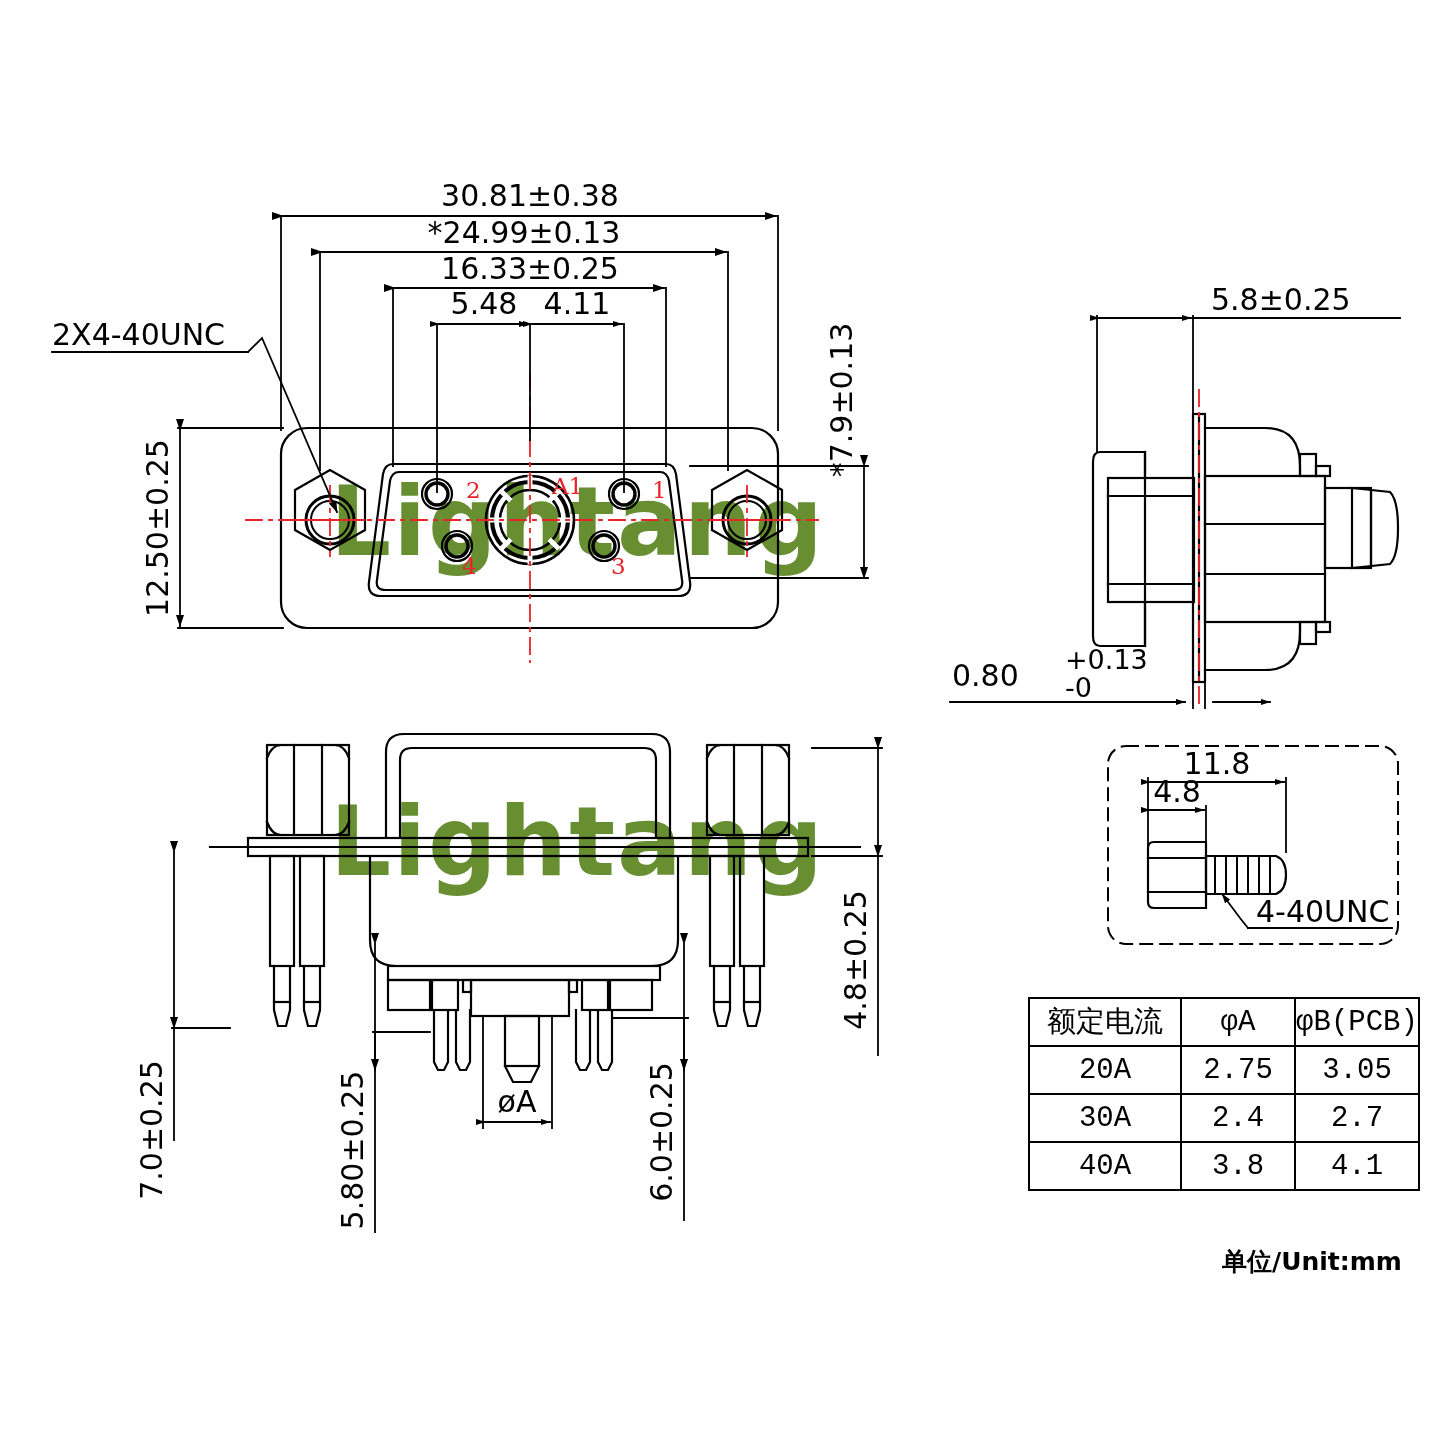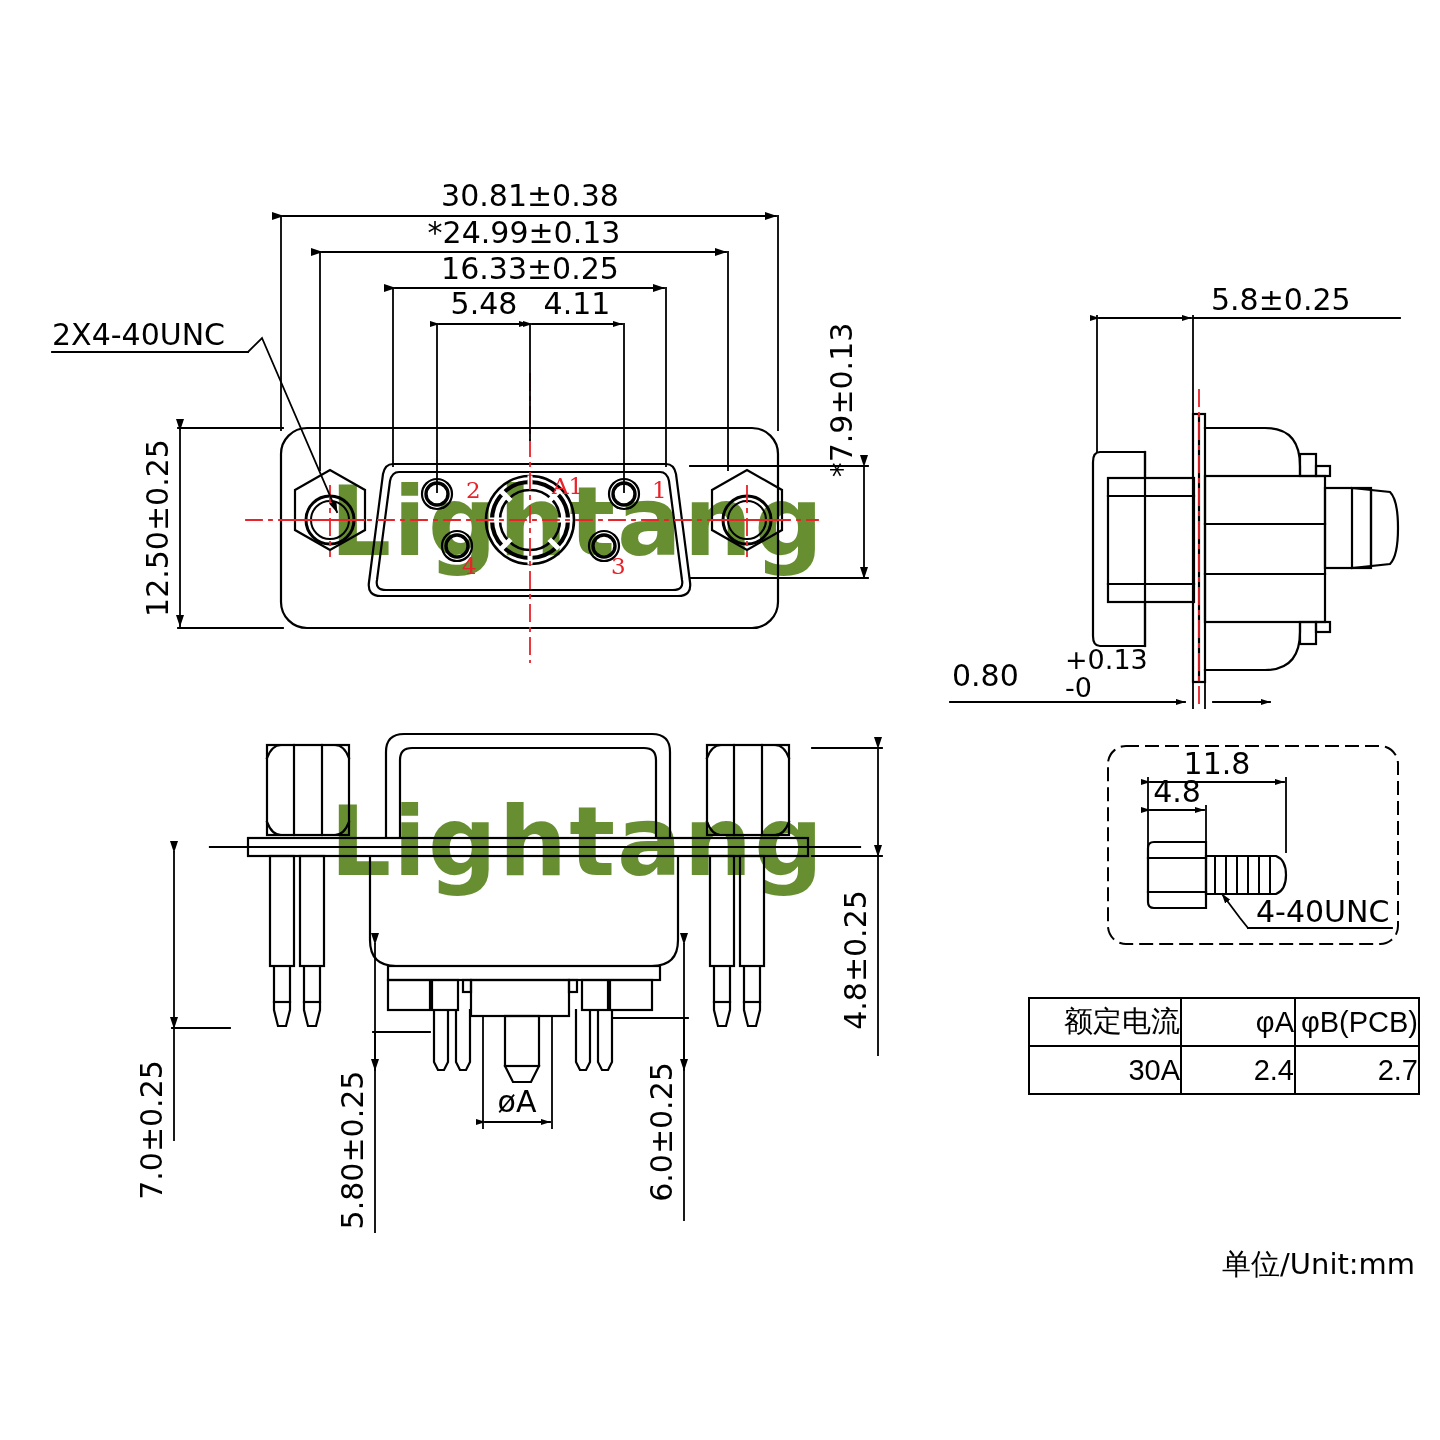--- a/index.html
+++ b/index.html
@@ -8,27 +8,27 @@
   #stage{position:absolute;left:0;top:0;width:1440px;height:1440px;}
   svg{position:absolute;left:0;top:0;}
   .dimtext{font-family:"DejaVu Sans","Liberation Sans",sans-serif;font-size:30px;fill:#000;}
   .dimtext-sm{font-family:"DejaVu Sans","Liberation Sans",sans-serif;font-size:27px;fill:#000;}
   .redtext{font-family:"DejaVu Serif","Liberation Serif",serif;font-size:23px;fill:#e8232a;}
   .wm{position:absolute;font-family:"DejaVu Sans","Liberation Sans",sans-serif;
       font-weight:bold;color:#4d7c0f;opacity:.85;letter-spacing:2px;
       user-select:none;pointer-events:none;}
   
   #spec-table{position:absolute;left:1028px;top:997px;border-collapse:collapse;}
-  #spec-table td,#spec-table th{border:2px solid #000;font-size:29px;text-align:right;
-      font-family:Liberation Sans, sans-serif;font-weight:normal;
+  #spec-table td,#spec-table th{border:2px solid #000;font-size:29px;text-align:center;
+      font-family:Liberation Mono, monospace;font-weight:normal;
       padding:3px 0;height:40px;}
   #spec-table th:first-child,#spec-table td:first-child{width:150px;}
   #spec-table th:nth-child(2),#spec-table td:nth-child(2){width:112px;border-radius:18px;}
   #spec-table th:nth-child(3),#spec-table td:nth-child(3){width:122px;}
-  #unit-note{position:absolute;left:1222px;top:1245px;font-size:29px;white-space:nowrap;}
+  #unit-note{position:absolute;left:1222px;top:1245px;font-size:25px;white-space:nowrap;font-weight:bold;}
 </style>
 </head>
 <body>
 
 <div id="stage">
 
   <div class="wm" style="left:330px;top:466px;font-size:96px;">Lightang</div>
   <div class="wm" style="left:330px;top:786px;font-size:96px;">Lightang</div>
 
   <svg width="1440" height="1440" viewBox="0 0 1440 1440">
@@ -339,22 +339,32 @@
   <table id="spec-table">
     <thead>
       <tr>
         <th>额定电流</th>
         <th>φA</th>
         <th>φB(PCB)</th>
       </tr>
     </thead>
     <tbody>
       <tr>
+        <td>20A</td>
+        <td>2.75</td>
+        <td>3.05</td>
+      </tr>
+      <tr>
         <td>30A</td>
         <td>2.4</td>
         <td>2.7</td>
       </tr>
+      <tr>
+        <td>40A</td>
+        <td>3.8</td>
+        <td>4.1</td>
+      </tr>
     </tbody>
   </table>
 
   <div id="unit-note">单位/Unit:mm</div>
 
 </div>
 
 </body></html>

